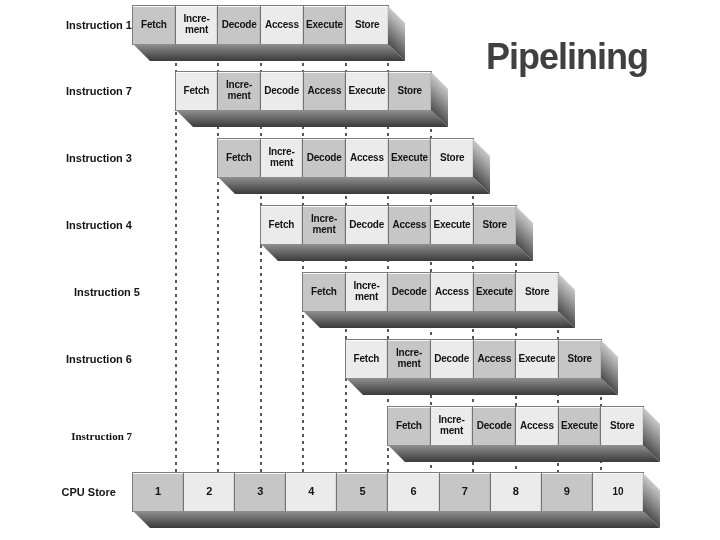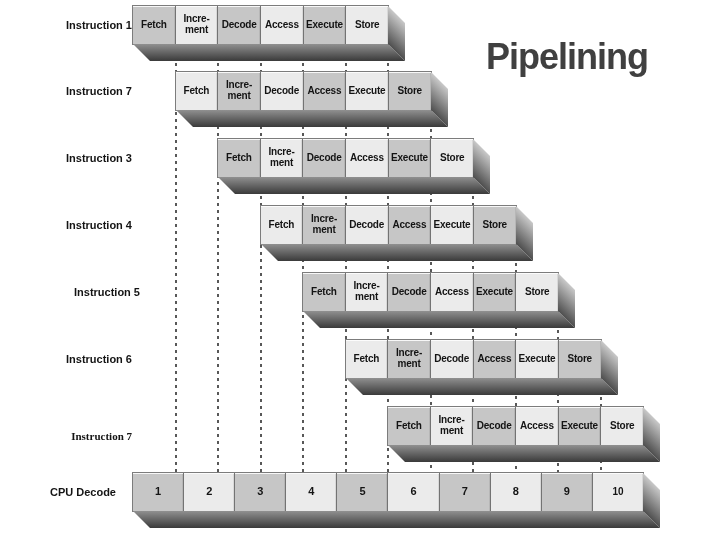--- a/index.html
+++ b/index.html
@@ -225,21 +225,21 @@
         </div>
         <div class="cell dark">
           <span class="cell-text">Execute</span>
         </div>
         <div class="cell light">
           <span class="cell-text">Store</span>
         </div>
         <div class="face-bottom"></div>
         <div class="face-right"></div>
       </div>
-      <div class="row-label" style="width: 108px; top: 473px; height: 38px; line-height: 38px;">CPU Decode</div>
+      <div class="row-label" style="width: 108px; top: 473px; height: 38px; line-height: 38px;">CPU Store</div>
       <div class="bar" style="left: 133px; top: 473px; width: 510px; height: 38px;">
         <div class="cell dark">
           <span class="cell-text" style="font-size: 11px;">1</span>
         </div>
         <div class="cell light">
           <span class="cell-text" style="font-size: 11px;">2</span>
         </div>
         <div class="cell dark">
           <span class="cell-text" style="font-size: 11px;">3</span>
         </div>

